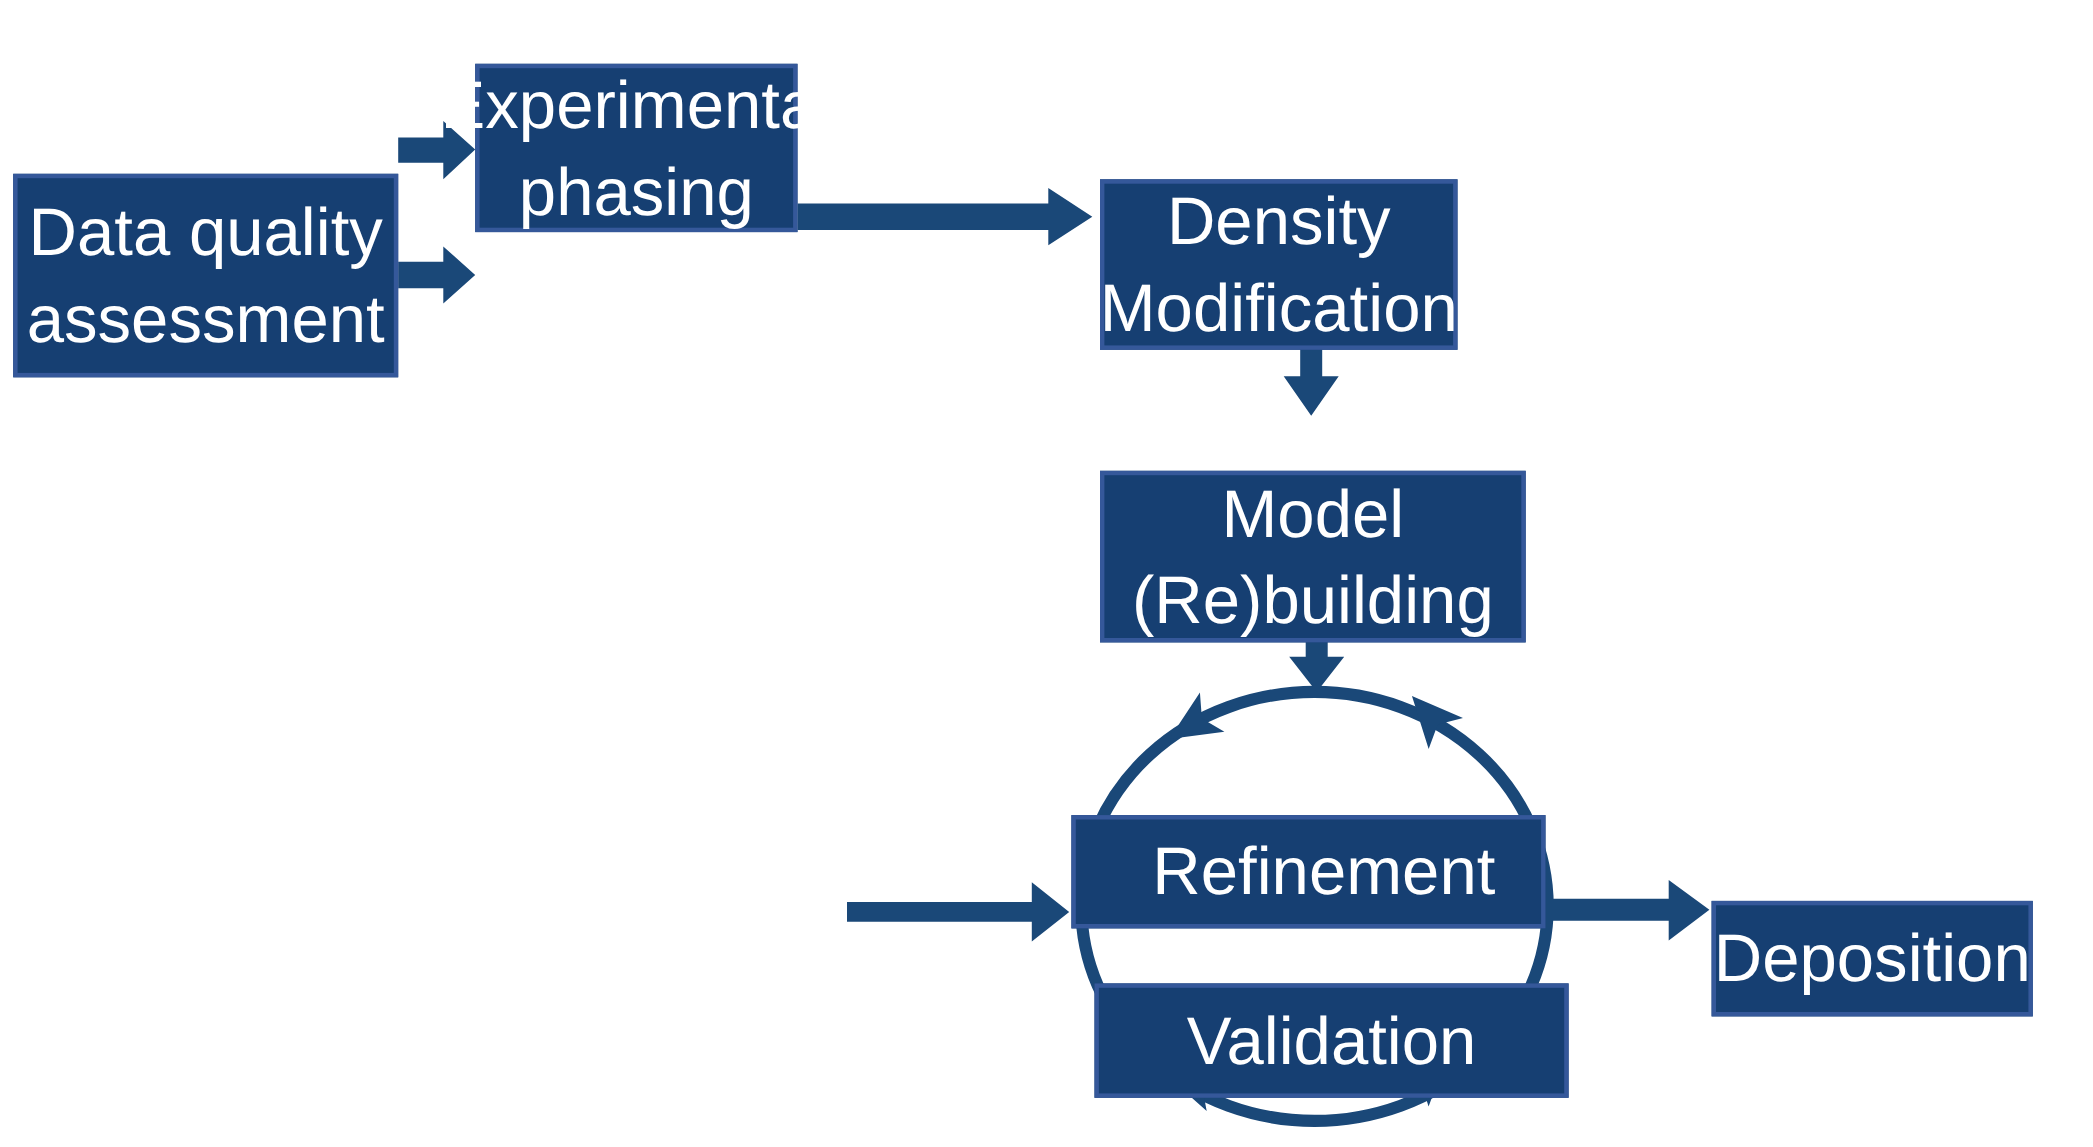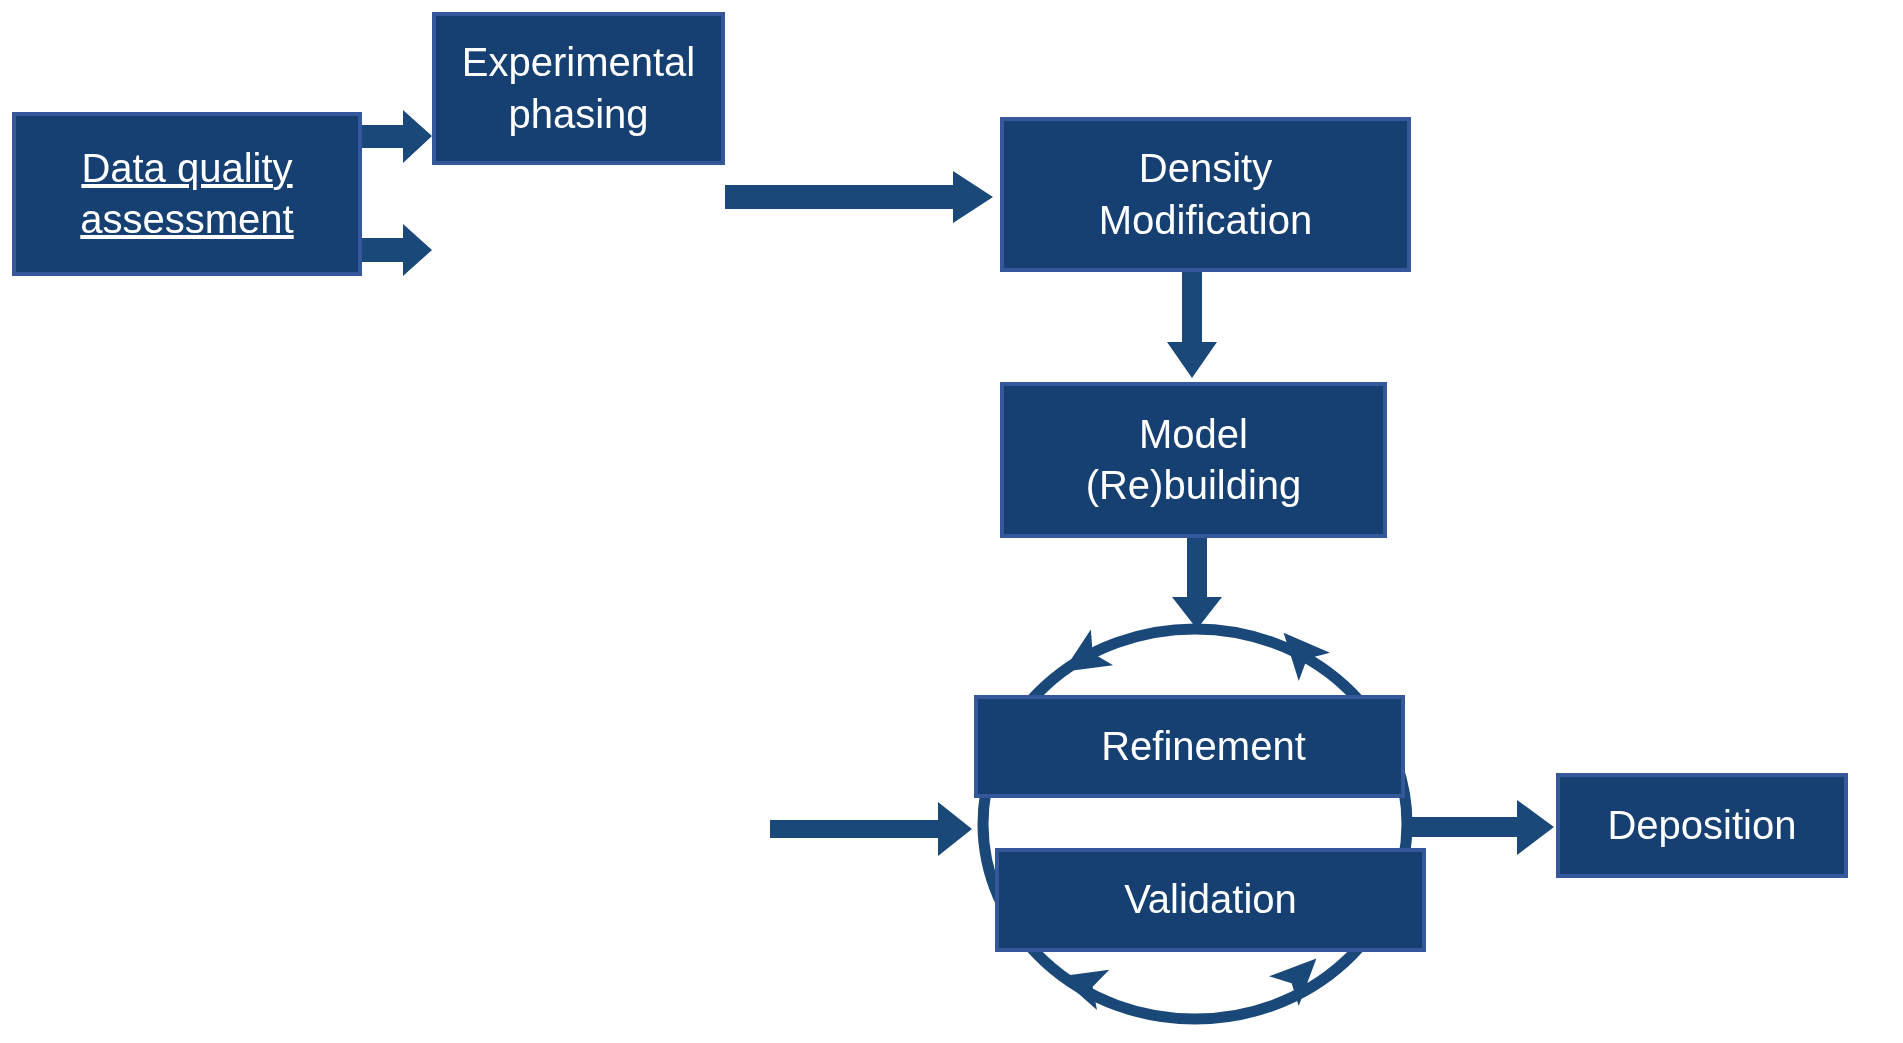--- a/index.html
+++ b/index.html
@@ -9,25 +9,25 @@
   html,body{margin:0;padding:0;background:var(--background);}
   #stage{position:relative;width:1903px;height:1043px;background:var(--background);
          font-family:"Liberation Sans", sans-serif;overflow:hidden;}
   #layer-arrows{position:absolute;left:0;top:0;width:1903px;height:1043px;z-index:0;}
   .ring{fill:none;stroke:var(--arrow);stroke-width:11;}
   .ring-head{fill:var(--arrow);}
   .arrow{fill:var(--arrow);}
   .node{position:absolute;box-sizing:border-box;z-index:1;
         background:var(--node-fill);border:4px solid var(--node-border);
         color:var(--text);display:flex;align-items:center;justify-content:center;
-        text-align:center;font-size:40px;line-height:1.28;white-space:pre-line;}
-  .n-dqa   {left:12px;  top:112px; width:350px; height:164px;text-decoration:underline;}
+        text-align:center;font-size:61px;line-height:1.28;white-space:pre-line;margin-top:46px;}
+  .n-dqa   {left:12px;  top:112px; width:350px; height:185px;}
   .n-exp   {left:432px; top:12px;  width:293px; height:153px;}
   .n-mol   {left:432px; top:223px; width:293px; height:162px;}
-  .n-dens  {left:1000px;top:117px; width:411px; height:155px;}
+  .n-dens  {left:1000px;top:117px; width:325px; height:155px;}
   .n-model {left:1000px;top:382px; width:387px; height:156px;}
   .n-refine{left:974px; top:695px; width:431px; height:103px;padding-left:28px;}
   .n-valid {left:995px; top:848px; width:431px; height:104px;text-align:center;}
   .n-ligand{left:458px; top:775px; width:312px; height:102px;}
   .n-depo  {left:1556px;top:773px; width:292px; height:105px;}
 </style>
 </head>
 <body>
 
 <div id="stage">

